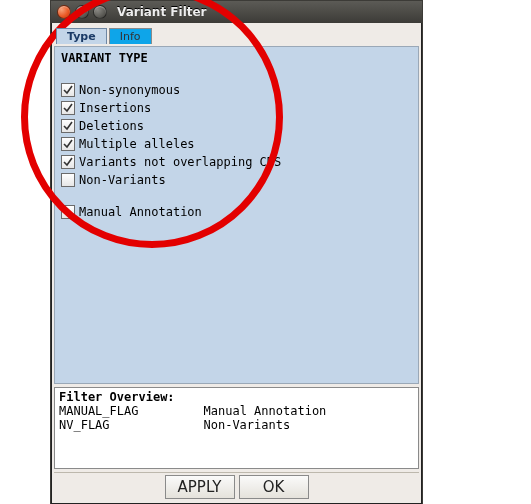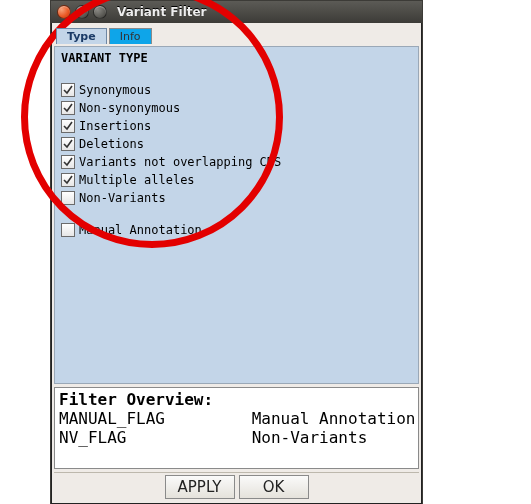--- a/index.html
+++ b/index.html
@@ -123,21 +123,21 @@
   .checkbox.checked svg { display:block; }
   .checkbox svg { display:none; width:10px; height:10px; }
   .spacer { height: 14px; }
   
   .overview {
     height: 76px;
     background: #fff;
     border: 1px solid #8a8a8a;
     padding: 2px 4px;
     font-family: "DejaVu Sans Mono", monospace;
-    font-size: 16px;
+    font-size: 12px;
     overflow: auto;
     white-space: pre;
   }
   .overview-title { font-weight: bold; }
   
   .button-bar {
     height: 28px;
     display: flex;
     align-items: center;
     justify-content: center;
@@ -193,28 +193,20 @@
 
       <div class="panel">
         <div class="section-title">VARIANT TYPE</div>
 
         <div class="check-row">
           <span class="checkbox checked">
               <svg viewBox="0 0 10 10">
                 <polyline points="1,5 4,8 9,1" fill="none" stroke="#333" stroke-width="1.6"></polyline>
               </svg>
             </span>
-          <span>Synonymous</span>
-        </div>
-        <div class="check-row">
-          <span class="checkbox checked">
-              <svg viewBox="0 0 10 10">
-                <polyline points="1,5 4,8 9,1" fill="none" stroke="#333" stroke-width="1.6"></polyline>
-              </svg>
-            </span>
           <span>Non-synonymous</span>
         </div>
         <div class="check-row">
           <span class="checkbox checked">
               <svg viewBox="0 0 10 10">
                 <polyline points="1,5 4,8 9,1" fill="none" stroke="#333" stroke-width="1.6"></polyline>
               </svg>
             </span>
           <span>Insertions</span>
         </div>
@@ -225,29 +217,29 @@
               </svg>
             </span>
           <span>Deletions</span>
         </div>
         <div class="check-row">
           <span class="checkbox checked">
               <svg viewBox="0 0 10 10">
                 <polyline points="1,5 4,8 9,1" fill="none" stroke="#333" stroke-width="1.6"></polyline>
               </svg>
             </span>
+          <span>Multiple alleles</span>
+        </div>
+        <div class="check-row">
+          <span class="checkbox checked">
+              <svg viewBox="0 0 10 10">
+                <polyline points="1,5 4,8 9,1" fill="none" stroke="#333" stroke-width="1.6"></polyline>
+              </svg>
+            </span>
           <span>Variants not overlapping CDS</span>
-        </div>
-        <div class="check-row">
-          <span class="checkbox checked">
-              <svg viewBox="0 0 10 10">
-                <polyline points="1,5 4,8 9,1" fill="none" stroke="#333" stroke-width="1.6"></polyline>
-              </svg>
-            </span>
-          <span>Multiple alleles</span>
         </div>
         <div class="check-row">
           <span class="checkbox"></span>
           <span>Non-Variants</span>
         </div>
 
         <div class="spacer"></div>
 
         <div class="check-row">
           <span class="checkbox"></span>

